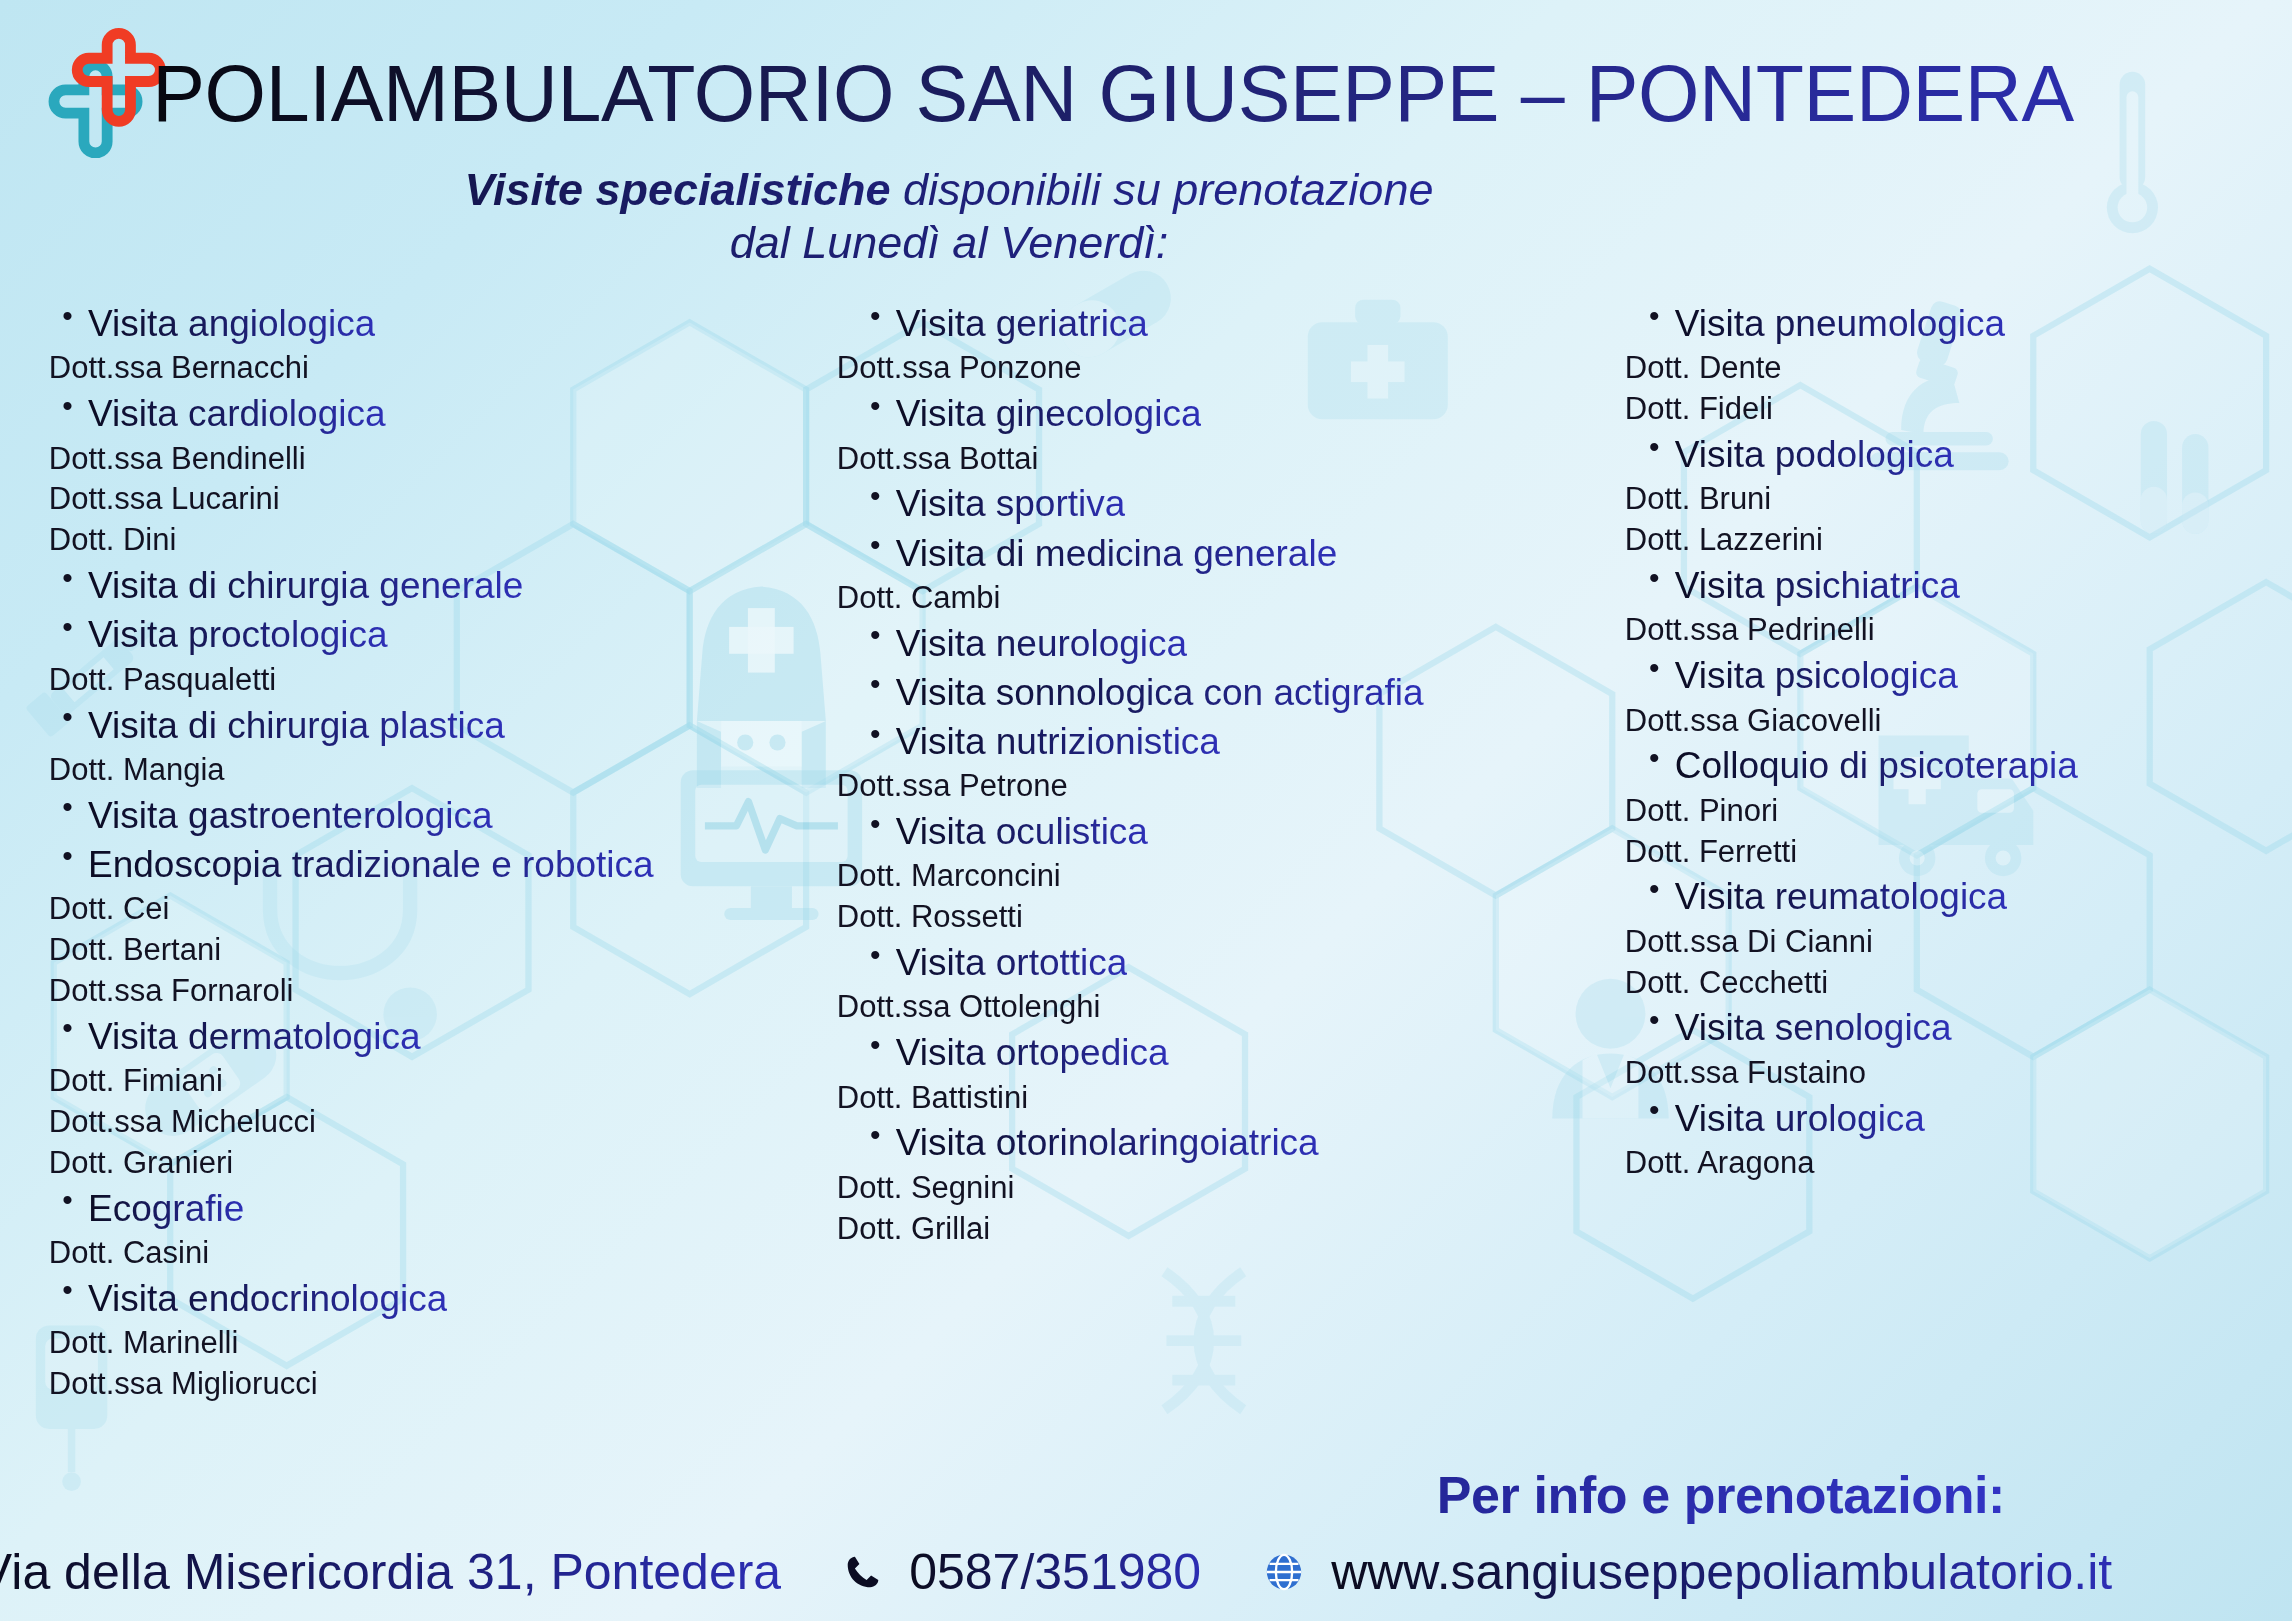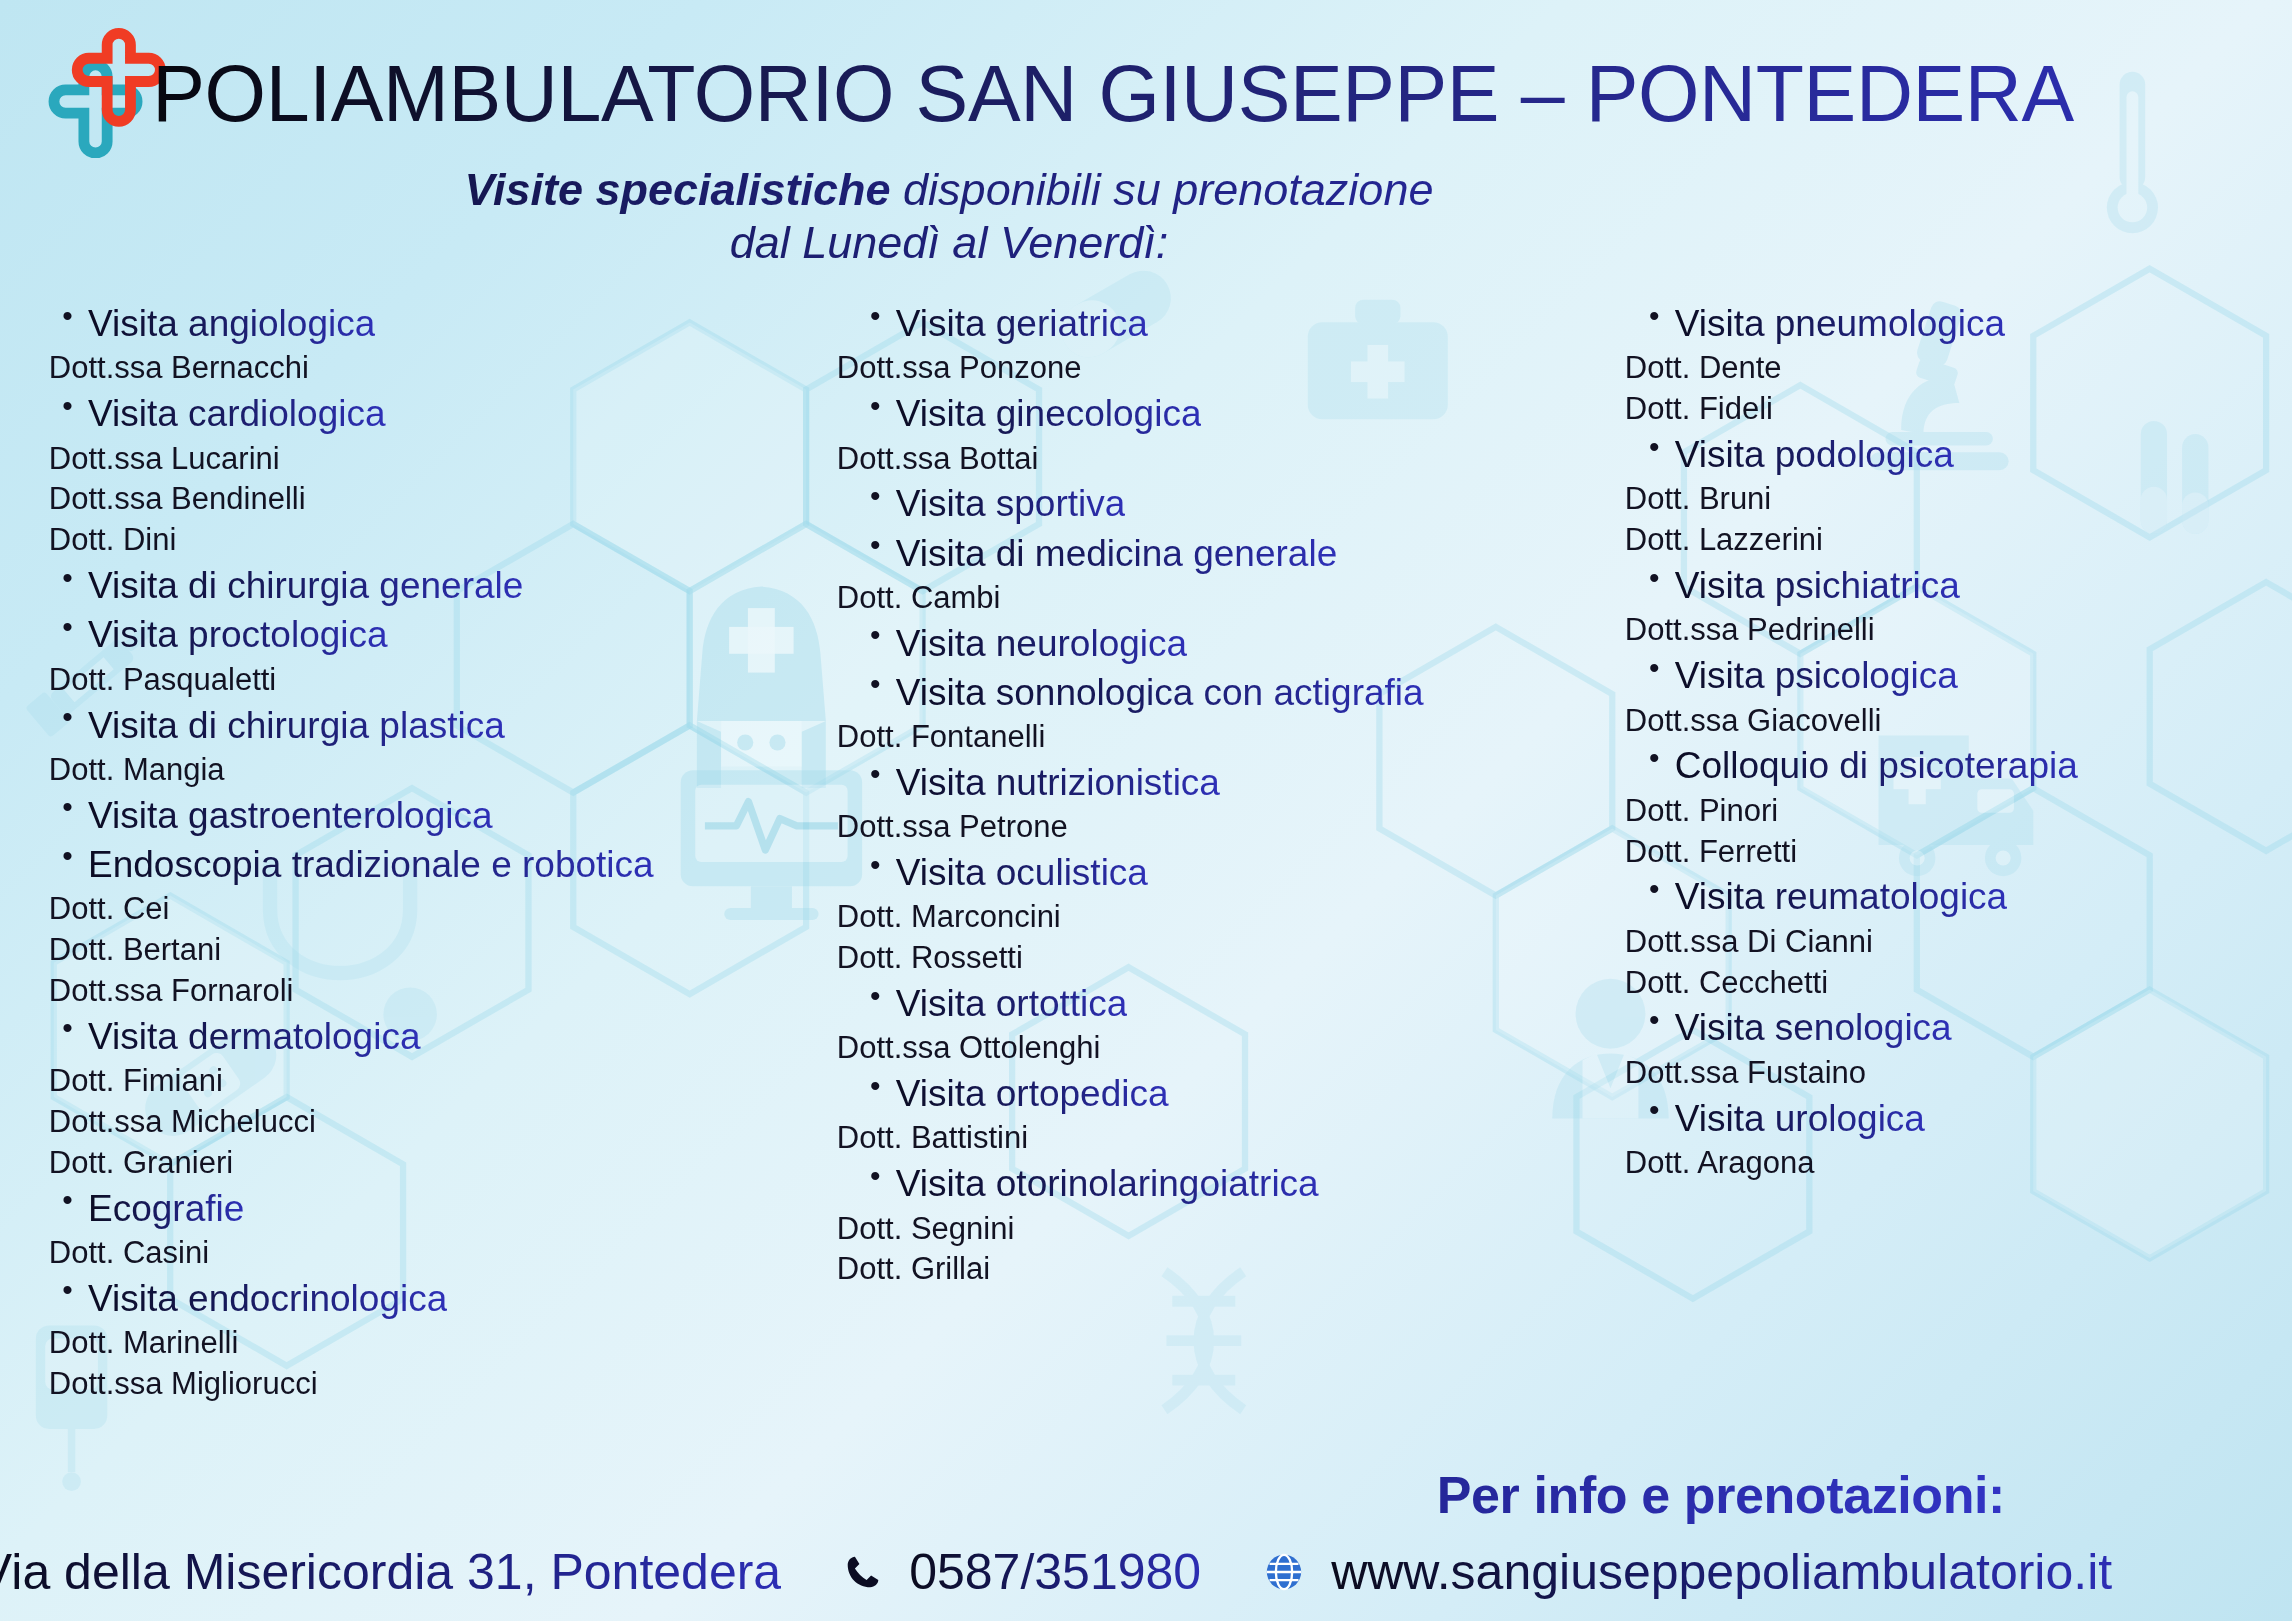--- a/index.html
+++ b/index.html
@@ -348,22 +348,22 @@
     <div class="col col-1" id="col-0">
         <div class="service">
           <span class="bullet"></span>
           <span class="label">Visita angiologica</span>
         </div>
         <div class="doctor">Dott.ssa Bernacchi</div>
         <div class="service">
           <span class="bullet"></span>
           <span class="label">Visita cardiologica</span>
         </div>
+        <div class="doctor">Dott.ssa Bendinelli</div>
         <div class="doctor">Dott.ssa Lucarini</div>
-        <div class="doctor">Dott.ssa Bendinelli</div>
         <div class="doctor">Dott. Dini</div>
         <div class="service">
           <span class="bullet"></span>
           <span class="label">Visita di chirurgia generale</span>
         </div>
         <div class="service">
           <span class="bullet"></span>
           <span class="label">Visita proctologica</span>
         </div>
         <div class="doctor">Dott. Pasqualetti</div>
@@ -423,21 +423,20 @@
         </div>
         <div class="doctor">Dott. Cambi</div>
         <div class="service">
           <span class="bullet"></span>
           <span class="label">Visita neurologica</span>
         </div>
         <div class="service">
           <span class="bullet"></span>
           <span class="label">Visita sonnologica con actigrafia</span>
         </div>
-        <div class="doctor">Dott. Fontanelli</div>
         <div class="service">
           <span class="bullet"></span>
           <span class="label">Visita nutrizionistica</span>
         </div>
         <div class="doctor">Dott.ssa Petrone</div>
         <div class="service">
           <span class="bullet"></span>
           <span class="label">Visita oculistica</span>
         </div>
         <div class="doctor">Dott. Marconcini</div>

